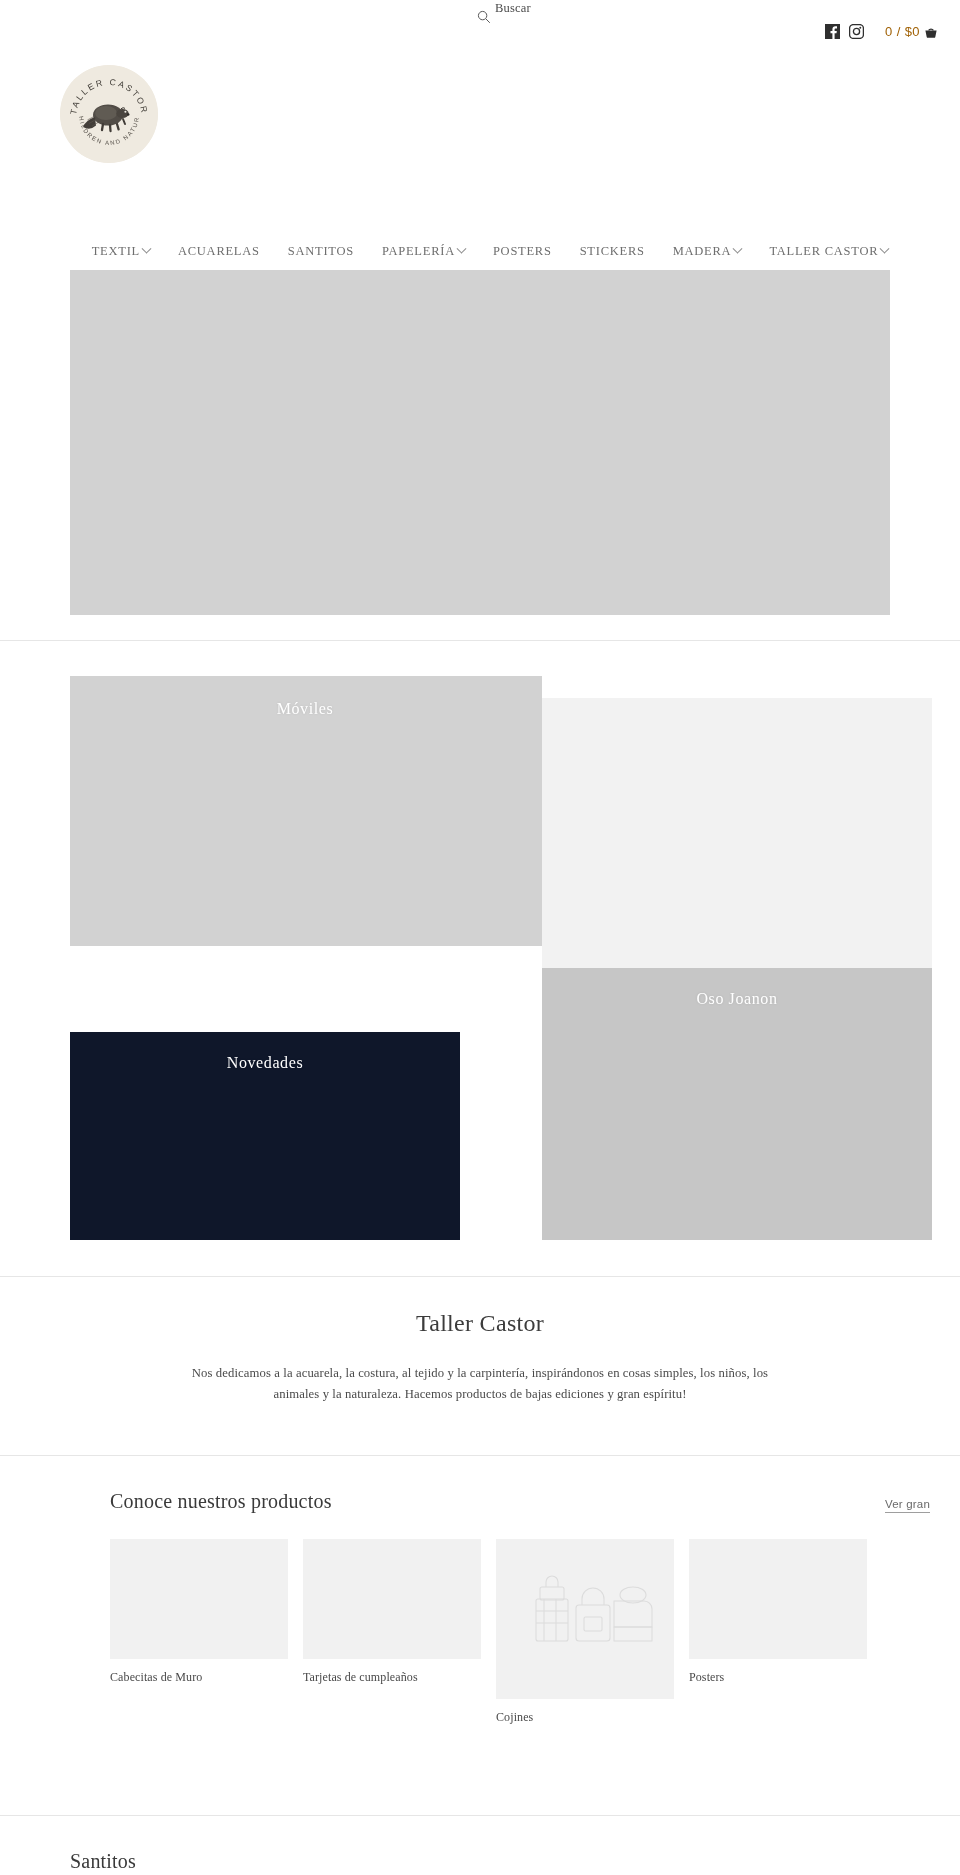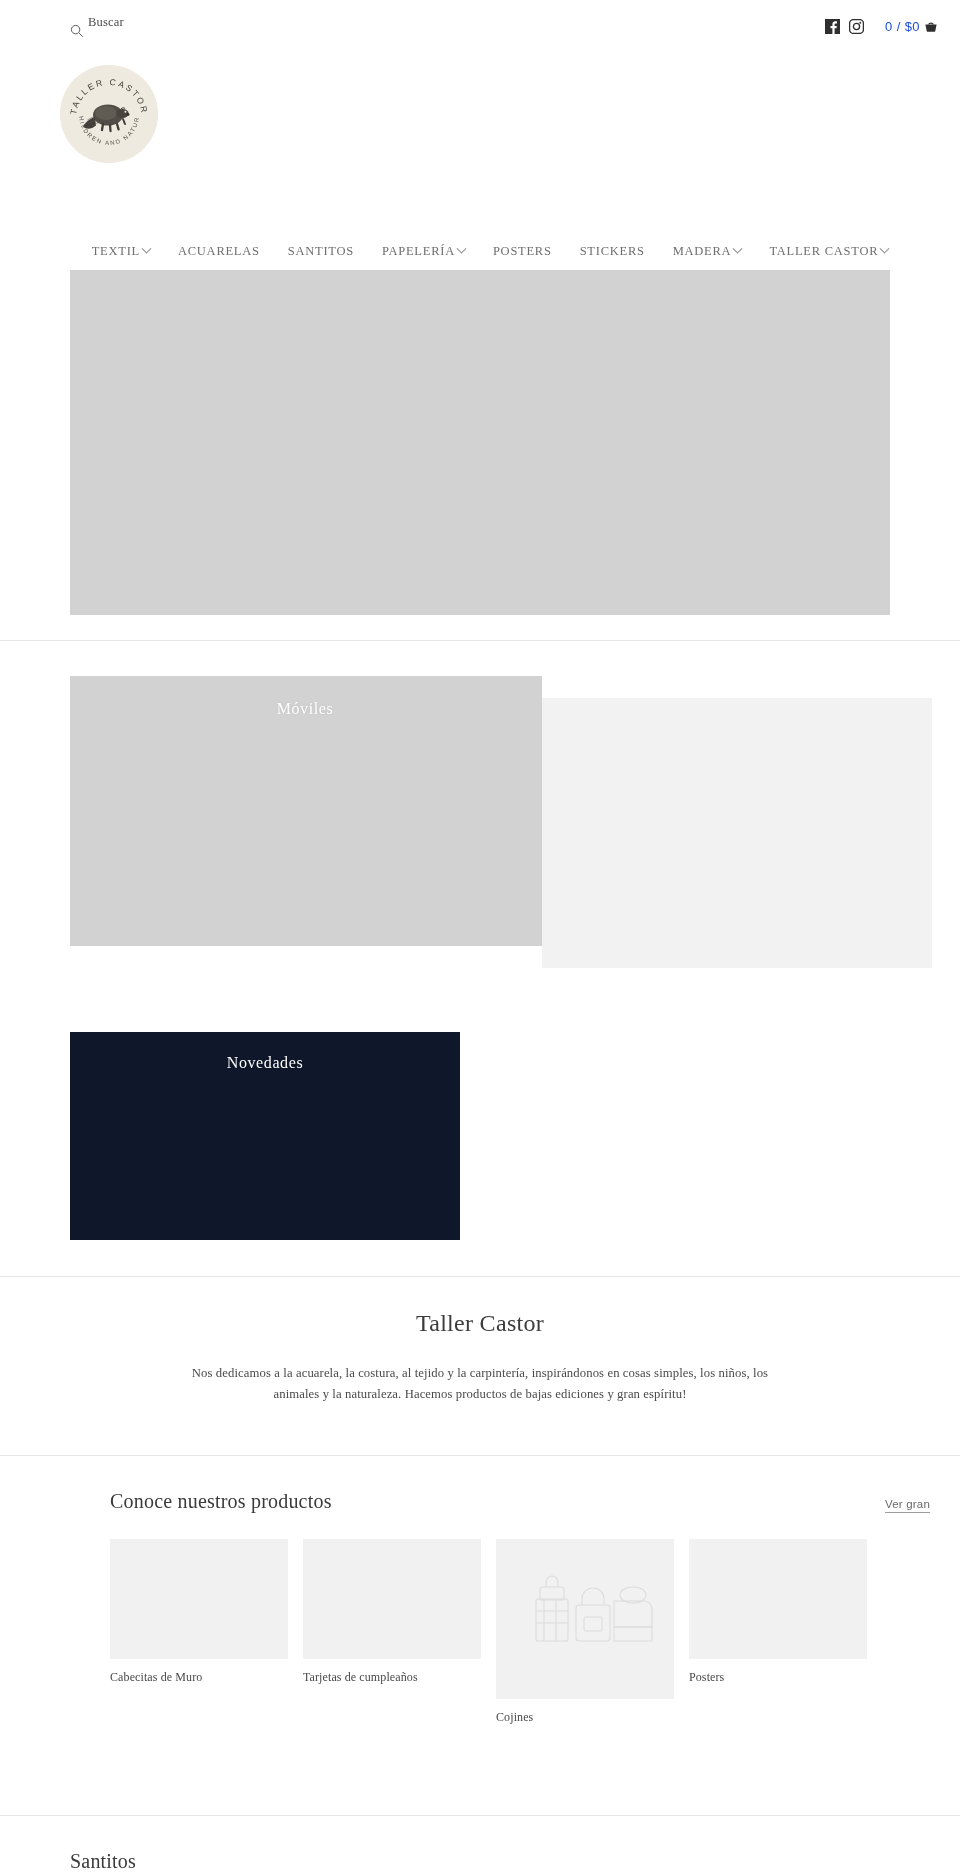--- a/index.html
+++ b/index.html
@@ -14,20 +14,21 @@
     position: relative;
   }
 
   
   .utility-bar {
     height: 52px;
     display: flex;
     align-items: center;
     padding: 0 22px 0 70px;
     position: relative;
+    flex-direction: column;
   }
   .search-group {
     display: flex;
     align-items: flex-start;
     gap: 4px;
     cursor: pointer;
   }
   .search-icon { width: 14px; height: 14px; display: block; margin-top: 10px; }
   .search-icon svg { display: block; }
   .search-label {
@@ -48,21 +49,21 @@
   .soc-icon svg { display: block; }
   .cart-group {
     display: flex;
     align-items: center;
     gap: 4px;
     margin-left: 12px;
     cursor: pointer;
   }
   .cart-count {
     font-size: 13px;
-    color: #1d4ed8;
+    color: #a16207;
     letter-spacing: .4px;
     font-family: "Liberation Sans", sans-serif;
   }
   .cart-icon { width: 14px; height: 14px; display: block; }
 
   
   .header {
     position: relative;
     height: 160px;
   }
@@ -404,20 +405,23 @@
   <div class="coll coll-posters">
     <div class="coll-label">Posters</div>
   </div>
 
   <div class="coll coll-moviles">
     <div class="coll-label">Móviles</div>
   </div>
 
   <div class="coll coll-light"></div>
 
+  <div class="coll coll-oso">
+    <div class="coll-label">Oso Joanon</div>
+  </div>
 
   <div class="coll coll-novedades">
     <div class="coll-label">Novedades</div>
   </div>
 </div>
 
 <div class="rule rule-2"></div>
 
 <div class="about">
   <h2>Taller Castor</h2>

